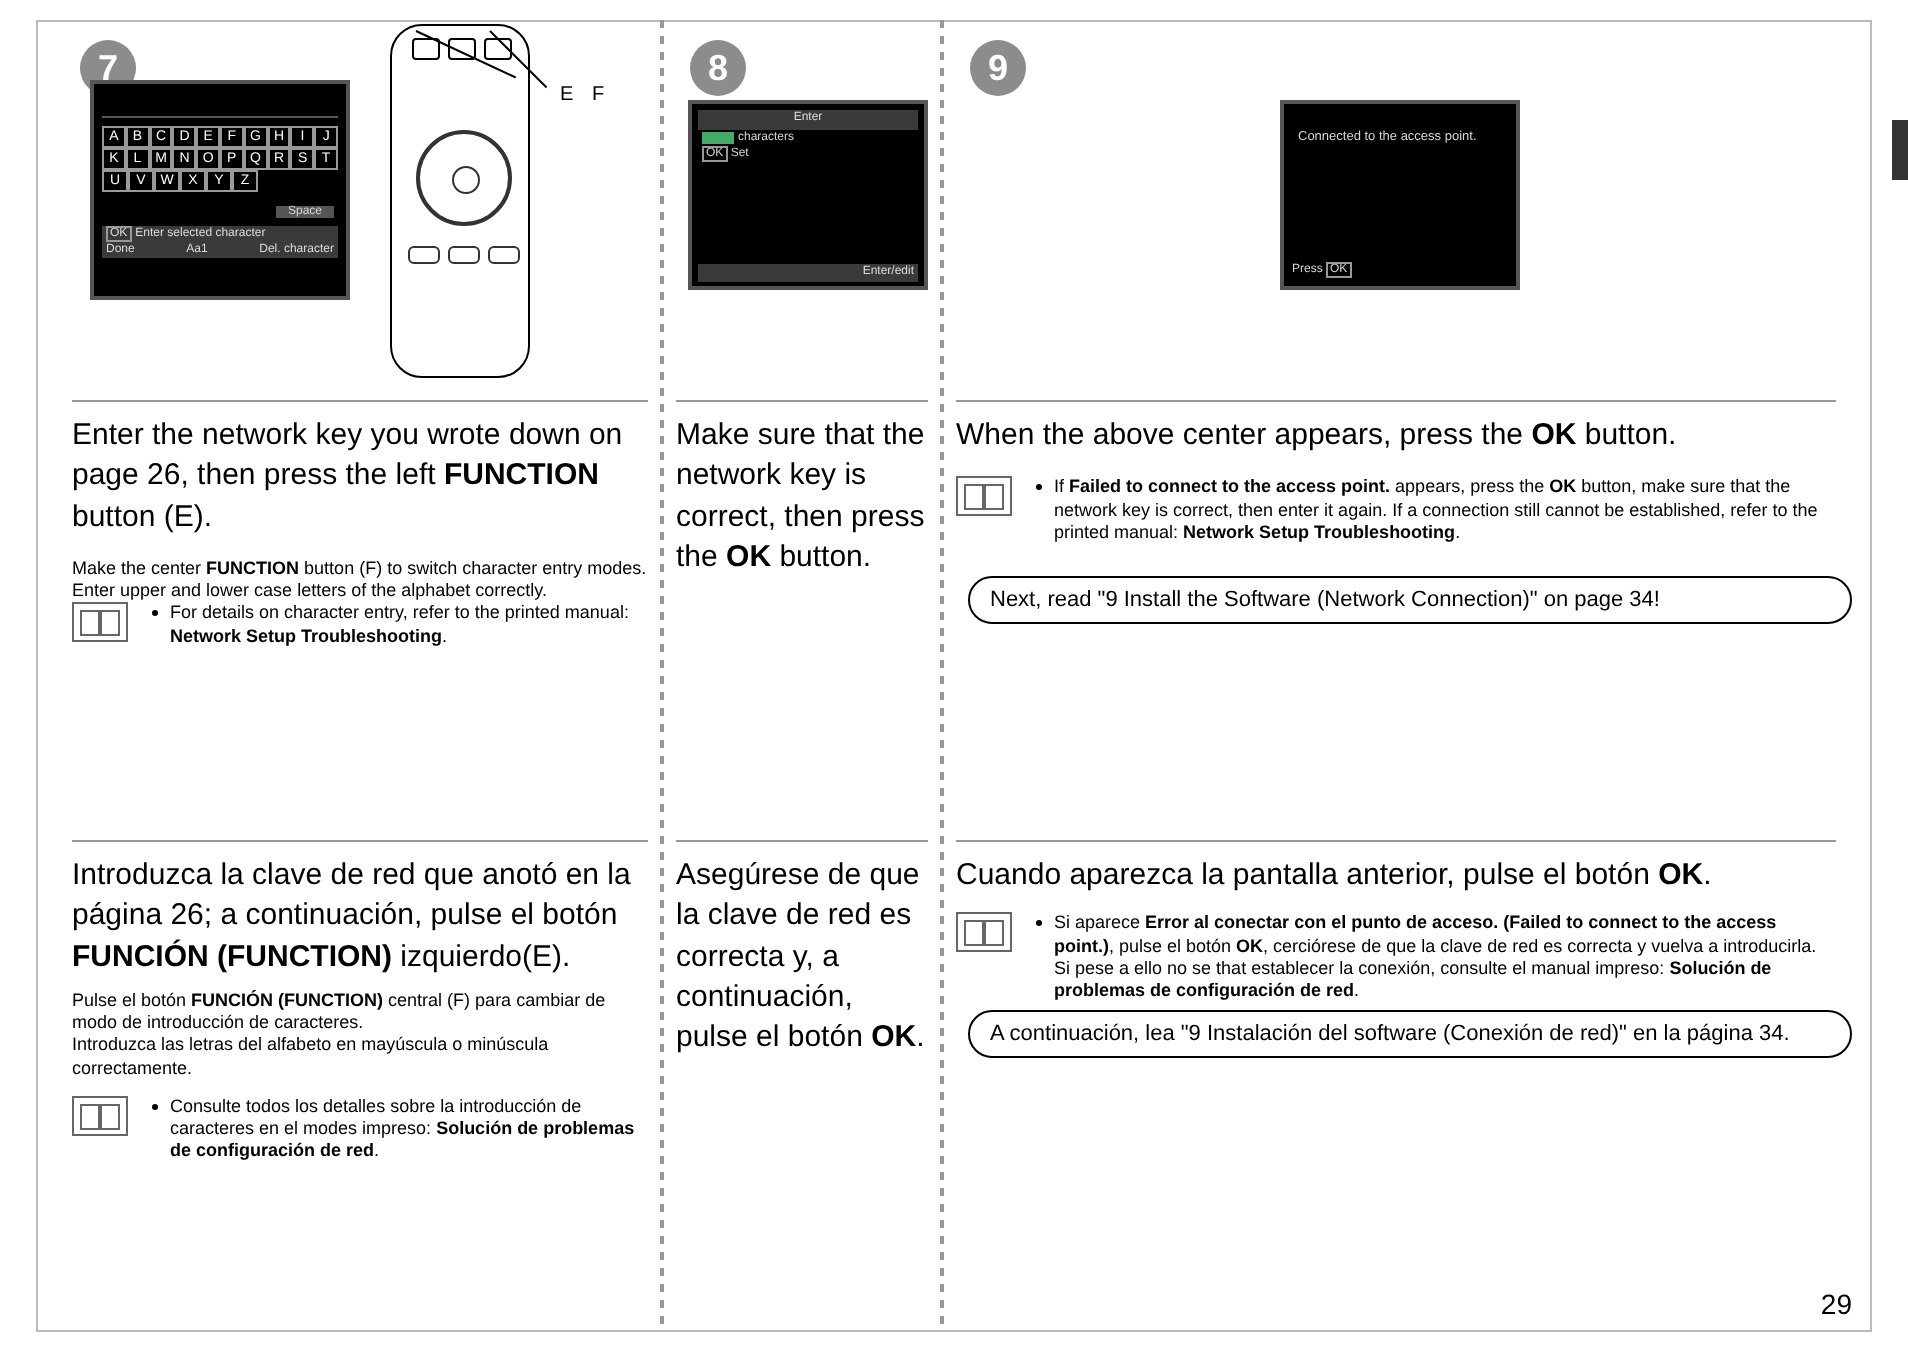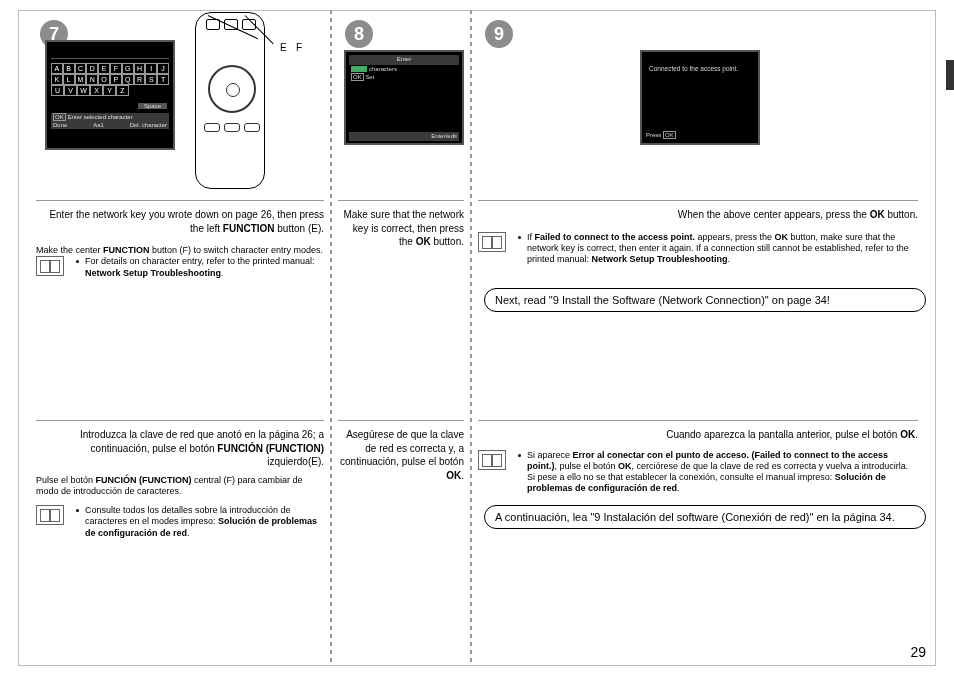--- a/index.html
+++ b/index.html
@@ -3,21 +3,21 @@
 <meta charset="utf-8">
 <style>
 body{margin:0;background:#fff;font-family:Arial,Helvetica,sans-serif;color:#000;}
 .page{width:954px;height:676px;position:relative;box-sizing:border-box;}
 .frame{position:absolute;left:18px;top:10px;right:18px;bottom:10px;border:1px solid #bbb;}
 .step-badge{position:absolute;width:28px;height:28px;border-radius:50%;background:#8c8c8c;color:#fff;font-weight:bold;font-size:18px;display:flex;align-items:center;justify-content:center;}
 .vsep{position:absolute;top:10px;bottom:10px;width:2px;}
 .vsep::before{content:"";position:absolute;top:0;bottom:0;left:0;width:2px;background-image:repeating-linear-gradient(to bottom,#999 0 4px,transparent 4px 8px);}
 .hr{position:absolute;height:1px;background:#999;}
 .small{font-size:9px;line-height:1.25;}
-.body{font-size:10px;line-height:1.35;text-align:right;}
+.body{font-size:15px;line-height:1.35;}
 .icon-note{display:inline-block;width:26px;height:18px;border:1px solid #666;vertical-align:top;margin-right:6px;position:relative;flex:0 0 26px;}
 .icon-note::before{content:"";position:absolute;left:3px;top:3px;width:8px;height:11px;border:1px solid #666;}
 .icon-note::after{content:"";position:absolute;right:3px;top:3px;width:8px;height:11px;border:1px solid #666;}
 .bullet-row{display:flex;align-items:flex-start;gap:6px;}
 .bullet-dot{width:3px;height:3px;background:#000;border-radius:50%;margin-top:4px;flex:0 0 3px;}
 .pill{position:absolute;border:1.5px solid #000;border-radius:14px;padding:5px 10px;font-size:11px;}
 .lcd{position:absolute;background:#000;color:#d6d6d6;font-size:7px;border:2px solid #555;box-sizing:border-box;}
 .lcd.big{width:130px;height:110px;}
 .lcd.small{width:120px;height:95px;}
 .kb-row{display:flex;gap:0;}
@@ -132,20 +132,21 @@
     <div style="position:absolute;bottom:4px;left:4px;font-size:6px"><span>Press</span> <span style="border:0.5px solid #999;padding:0 1px">OK</span></div>
   </div>
 
   <div class="hr" style="left:36px;top:200px;width:288px"></div>
   <div class="hr" style="left:338px;top:200px;width:126px"></div>
   <div class="hr" style="left:478px;top:200px;width:440px"></div>
 
   <div style="position:absolute;left:36px;top:208px;width:288px">
     <div class="body"><span>Enter the network key you wrote down on page 26, then press the left </span><b>FUNCTION</b><span> button (E).</span></div>
     <div class="small" style="margin-top:10px"><span>Make the center </span><b>FUNCTION</b><span> button (F) to switch character entry modes.</span></div>
+    <div class="small">Enter upper and lower case letters of the alphabet correctly.</div>
     <div class="bullet-row small" style="margin-top:0">
       <span class="icon-note"></span>
       <span class="bullet-dot"></span>
       <div><span>For details on character entry, refer to the printed manual: </span><b>Network Setup Troubleshooting</b><span>.</span></div>
     </div>
   </div>
 
   <div class="body" style="position:absolute;left:338px;top:208px;width:126px">
     <span>Make sure that the network key is correct, then press the </span><b>OK</b><span> button.</span>
   </div>
@@ -160,20 +161,21 @@
   </div>
   <div class="pill" style="left:484px;top:288px;width:420px">Next, read "9 Install the Software (Network Connection)" on page 34!</div>
 
   <div class="hr" style="left:36px;top:420px;width:288px"></div>
   <div class="hr" style="left:338px;top:420px;width:126px"></div>
   <div class="hr" style="left:478px;top:420px;width:440px"></div>
 
   <div style="position:absolute;left:36px;top:428px;width:288px">
     <div class="body"><span>Introduzca la clave de red que anotó en la página 26; a continuación, pulse el botón </span><b>FUNCIÓN (FUNCTION)</b><span> izquierdo(E).</span></div>
     <div class="small" style="margin-top:6px"><span>Pulse el botón </span><b>FUNCIÓN (FUNCTION)</b><span> central (F) para cambiar de modo de introducción de caracteres.</span></div>
+    <div class="small">Introduzca las letras del alfabeto en mayúscula o minúscula correctamente.</div>
     <div class="bullet-row small" style="margin-top:8px">
       <span class="icon-note"></span>
       <span class="bullet-dot"></span>
       <div><span>Consulte todos los detalles sobre la introducción de caracteres en el modes impreso: </span><b>Solución de problemas de configuración de red</b><span>.</span></div>
     </div>
   </div>
 
   <div class="body" style="position:absolute;left:338px;top:428px;width:126px">
     <span>Asegúrese de que la clave de red es correcta y, a continuación, pulse el botón </span><b>OK</b><span>.</span>
   </div>

